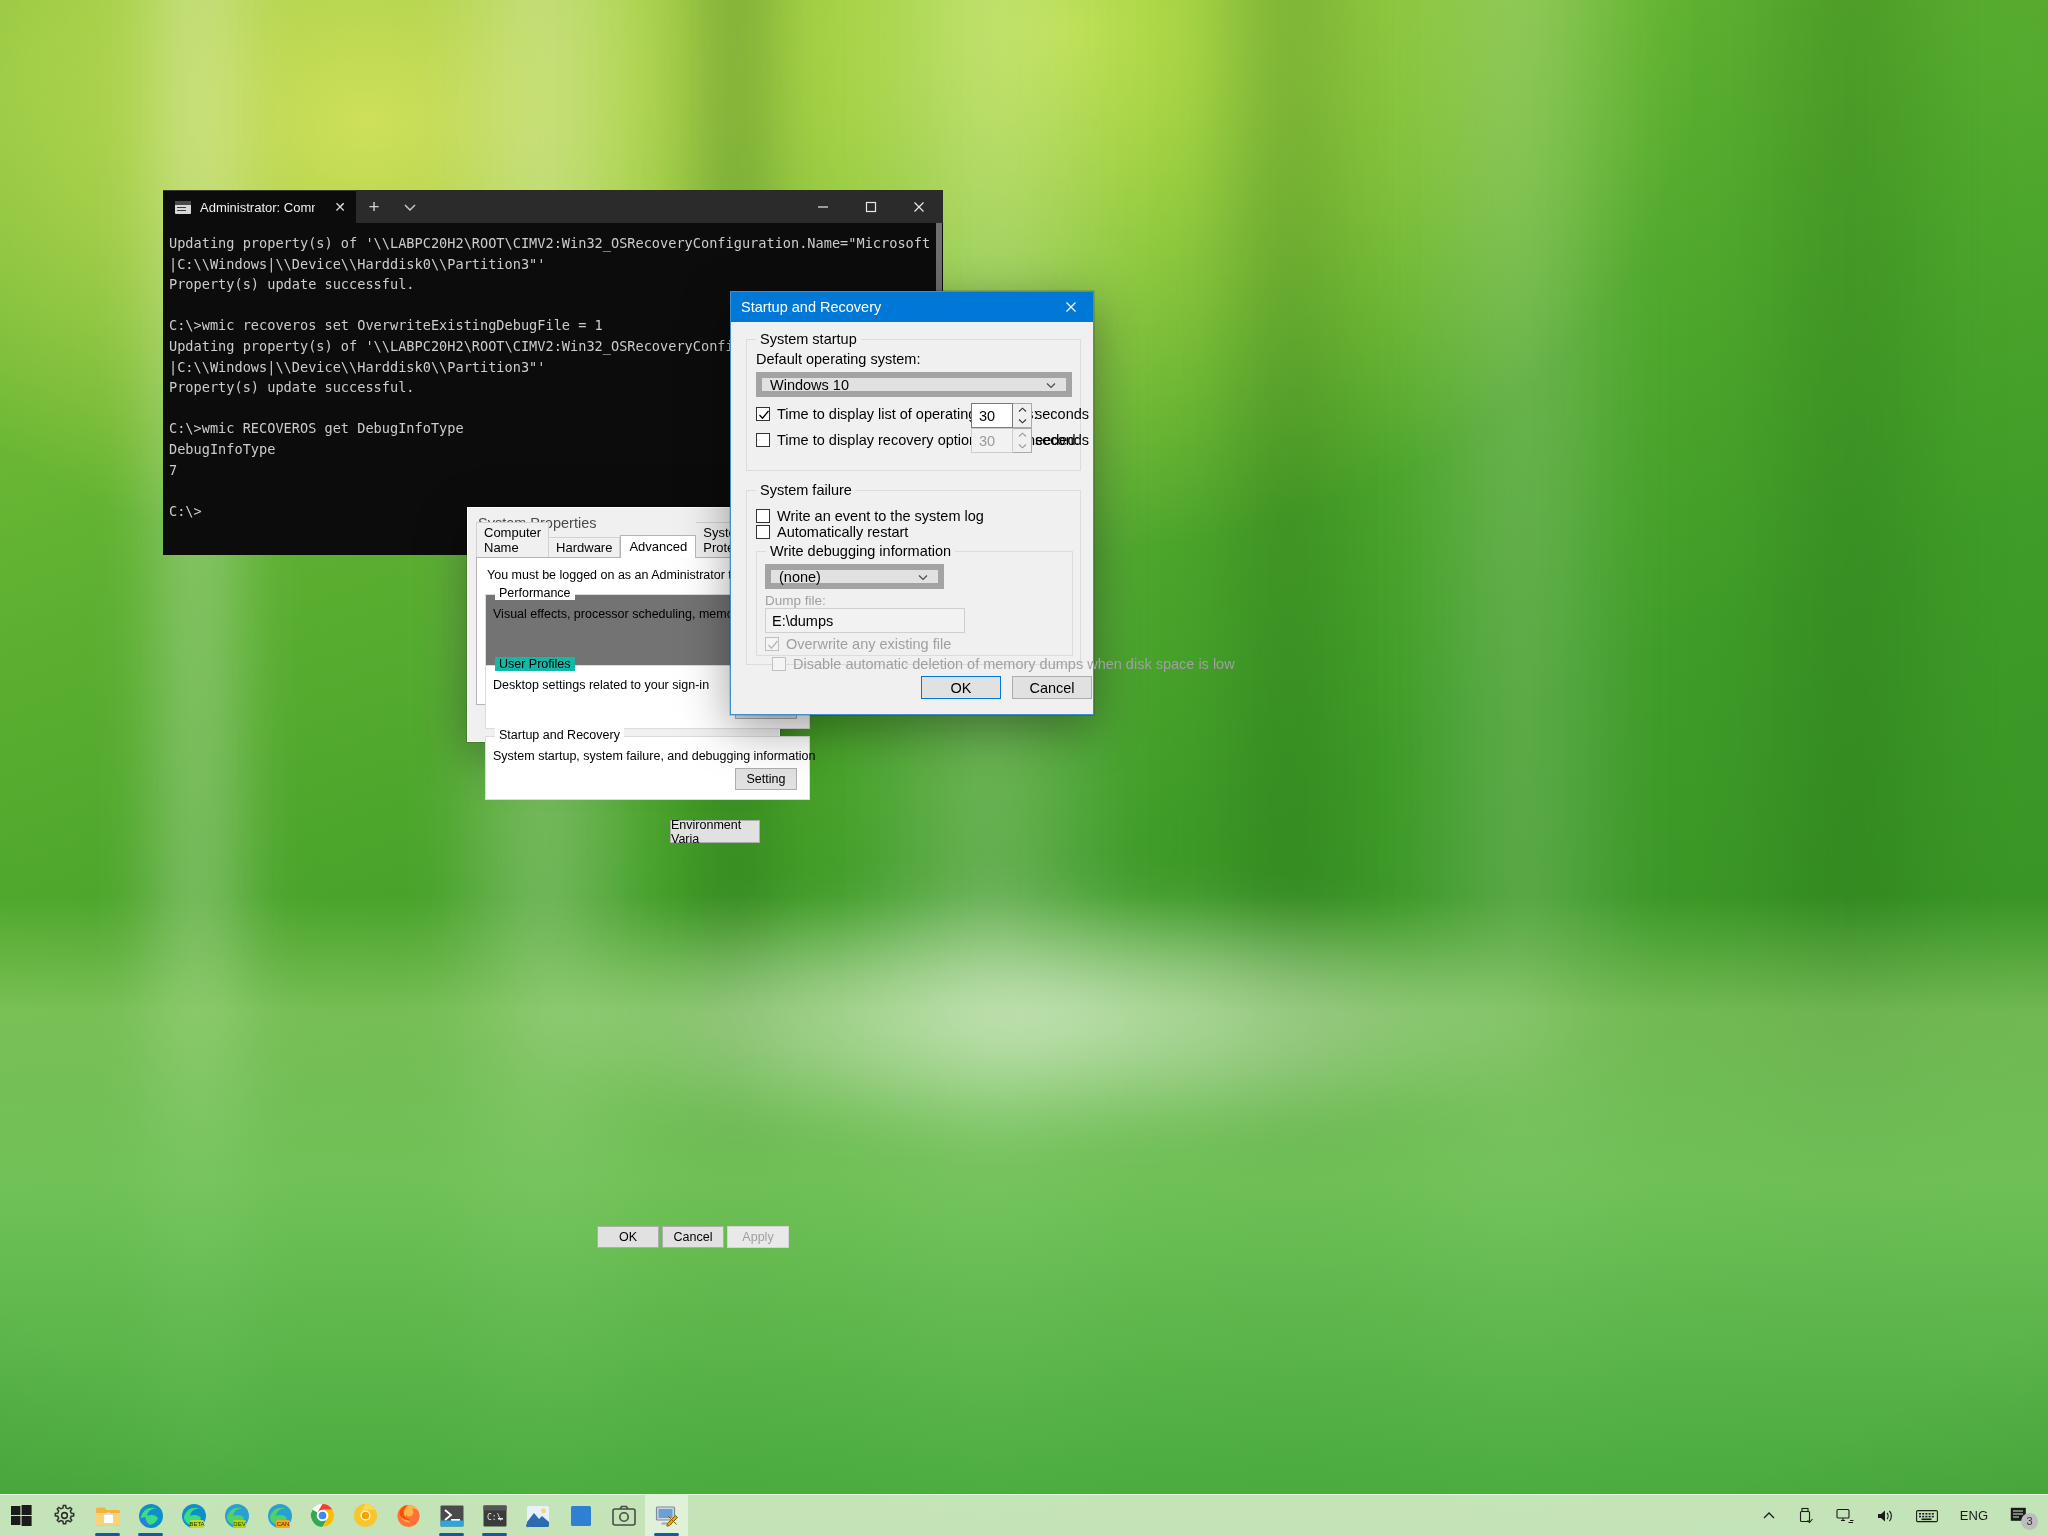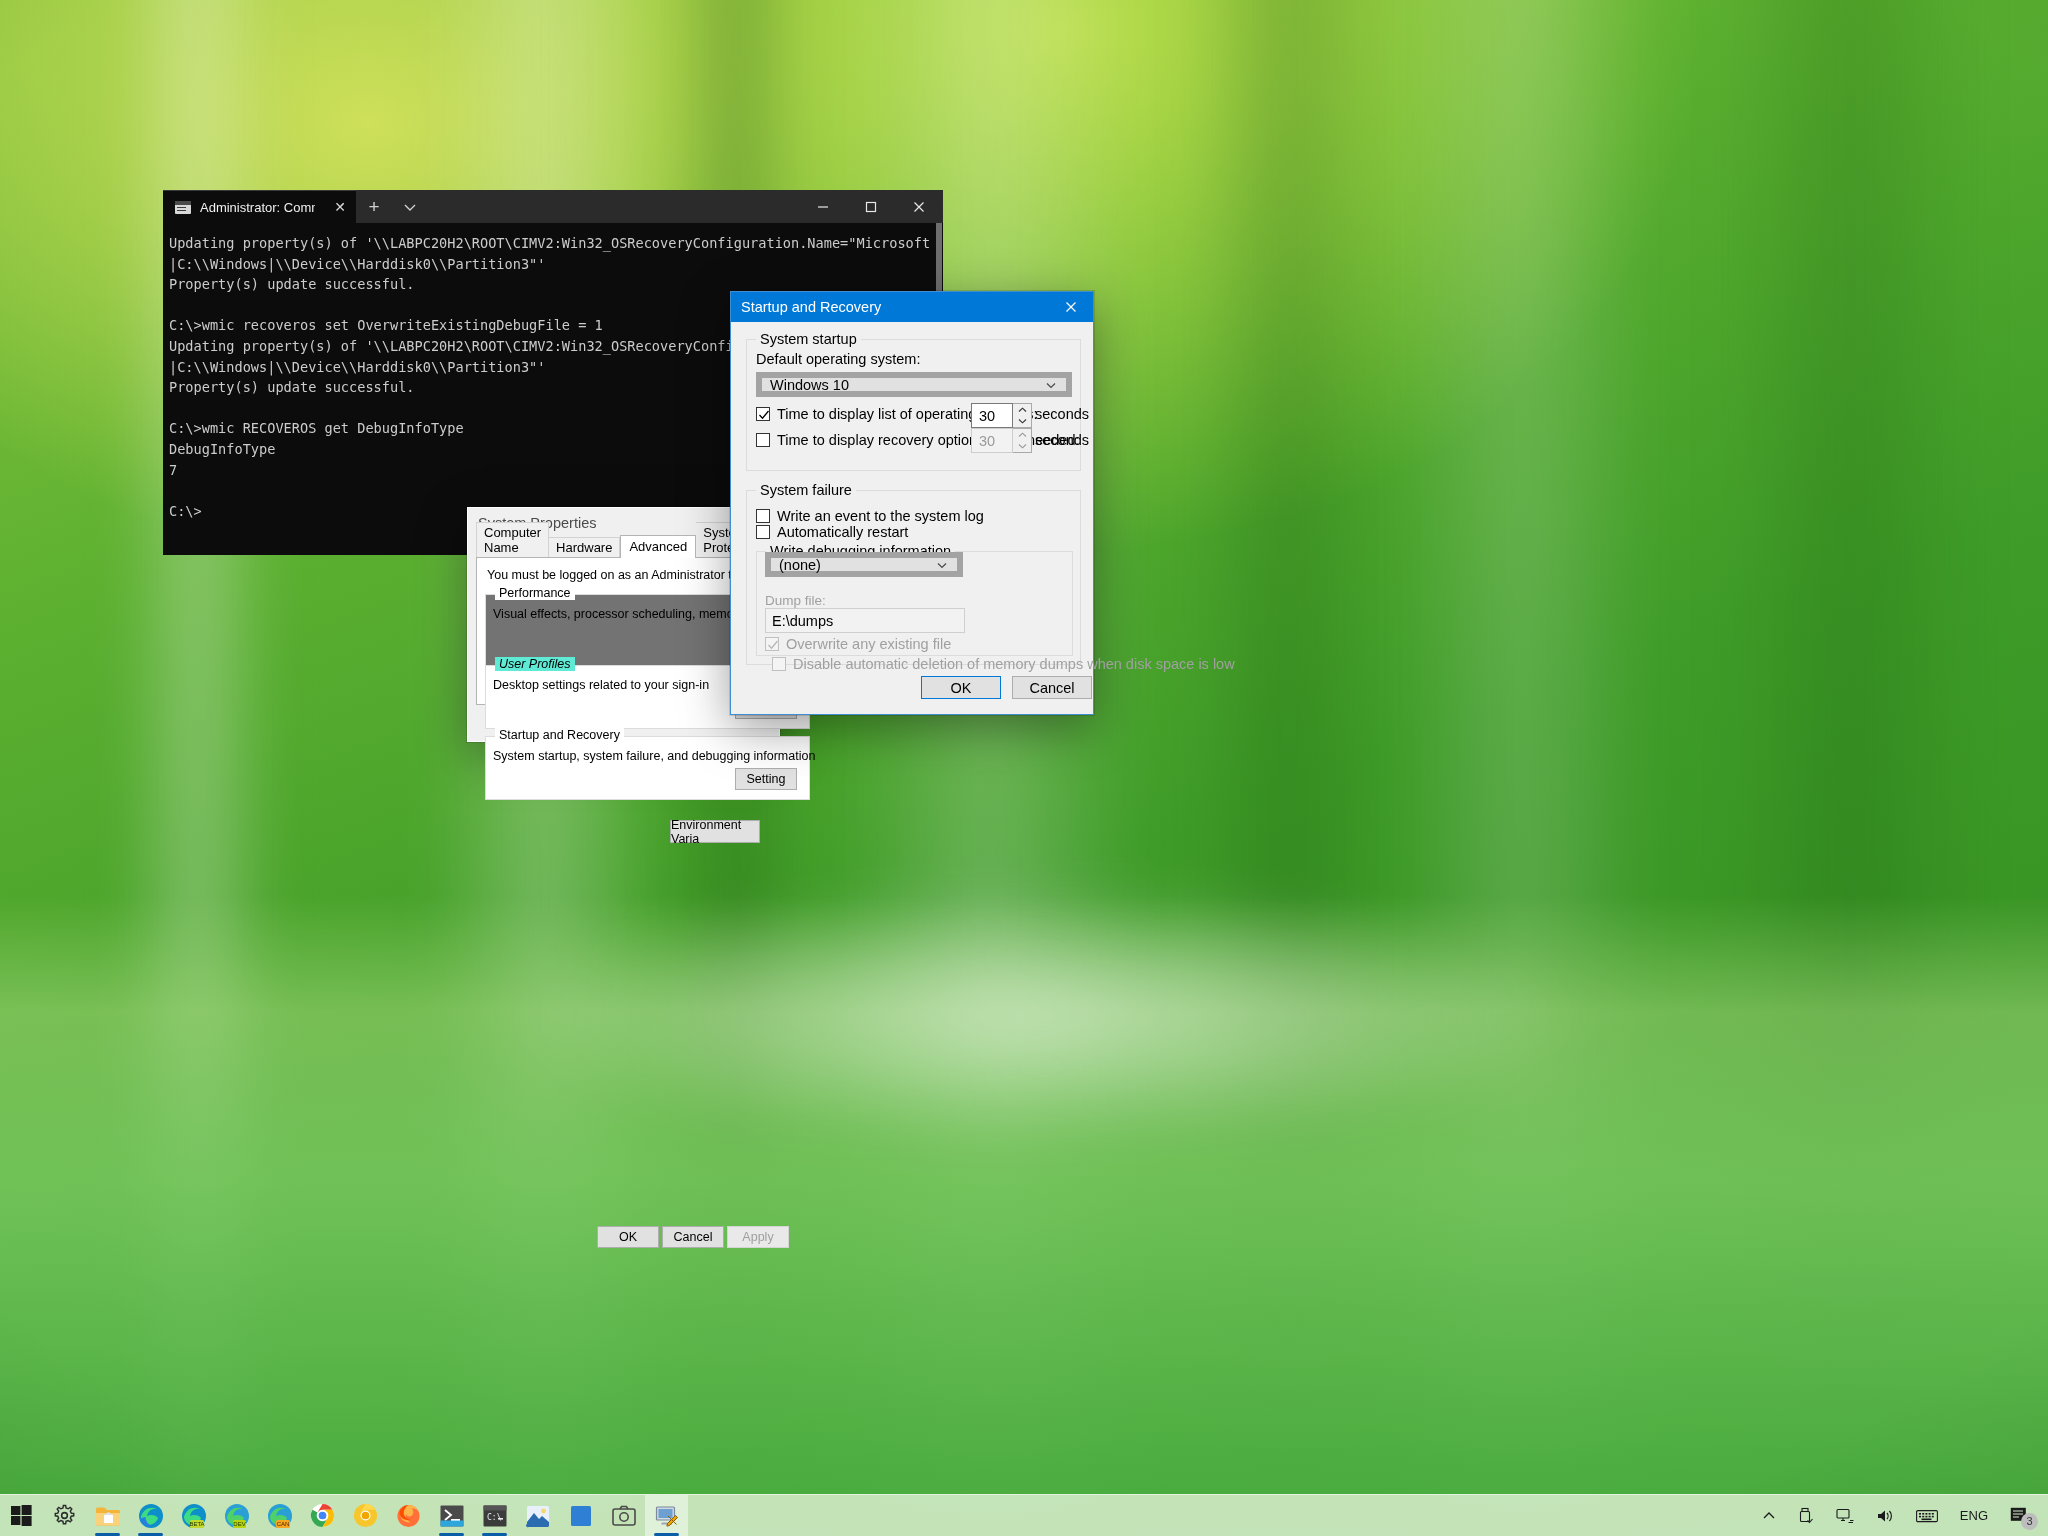--- a/index.html
+++ b/index.html
@@ -288,21 +288,21 @@
 
     <div class="lbl" style="left:10px; top:10px; font-size:12.5px;">You must be logged on as an Administrator to make most of these ch</div>
 
     <div class="groupbox" style="left:8px; top:36px; right:-40px; height:76px; background:#737373;">
       <span class="gb-label" style="background:#fff; font-size:12.5px;">Performance</span>
       <div class="lbl" style="left:7px; top:12px; font-size:12.5px;">Visual effects, processor scheduling, memory usage, and virtual me</div>
       <div class="btn" style="right:12px; top:31px; width:62px; height:22px; font-size:12.5px;">Setting</div>
     </div>
 
     <div class="groupbox" style="left:8px; top:107px; right:-40px; height:64px; background:#fff;">
-      <span class="gb-label" style="background:#5eead4; font-size:12.5px;font-style:italic;">User Profiles</span>
+      <span class="gb-label" style="background:#14b8a6; font-size:12.5px;">User Profiles</span>
       <div class="lbl" style="left:7px; top:12px; font-size:12.5px;">Desktop settings related to your sign-in</div>
       <div class="btn" style="right:12px; top:31px; width:62px; height:22px; font-size:12.5px;">Setting</div>
     </div>
 
     <div class="groupbox" style="left:8px; top:178px; right:-40px; height:64px; background:#fff;">
       <span class="gb-label" style="background:#fff; font-size:12.5px;">Startup and Recovery</span>
       <div class="lbl" style="left:7px; top:12px; font-size:12.5px;">System startup, system failure, and debugging information</div>
       <div class="btn" style="right:12px; top:31px; width:62px; height:22px; font-size:12.5px;">Setting</div>
     </div>
 
@@ -392,21 +392,21 @@
     </div>
 
     <div class="cbrow" style="left:9px; top:33px;">
       <span class="cbox"></span>
       <span>Automatically restart</span>
     </div>
 
     <div class="groupbox" style="left:9px; top:60px; width:317px; height:105px;">
       <span class="gb-label">Write debugging information</span>
 
-      <div class="combo" style="left:8px; top:0; width:198px;">
+      <div class="combo" style="left:8px; top:12px; width:179px;">
         <span>(none)</span>
         <svg class="chev" viewBox="0 0 14 14">
           <path d="M3 5.5l4 4 4-4" stroke="#4a4a4a" stroke-width="1.2" fill="none"></path>
         </svg>
       </div>
 
       <div class="lbl dim" style="left:8px; top:41px; font-size:13.5px;">Dump file:</div>
 
       <div class="tbox" style="left:8px; top:56px; width:200px;">
         <span>E:\dumps</span>

